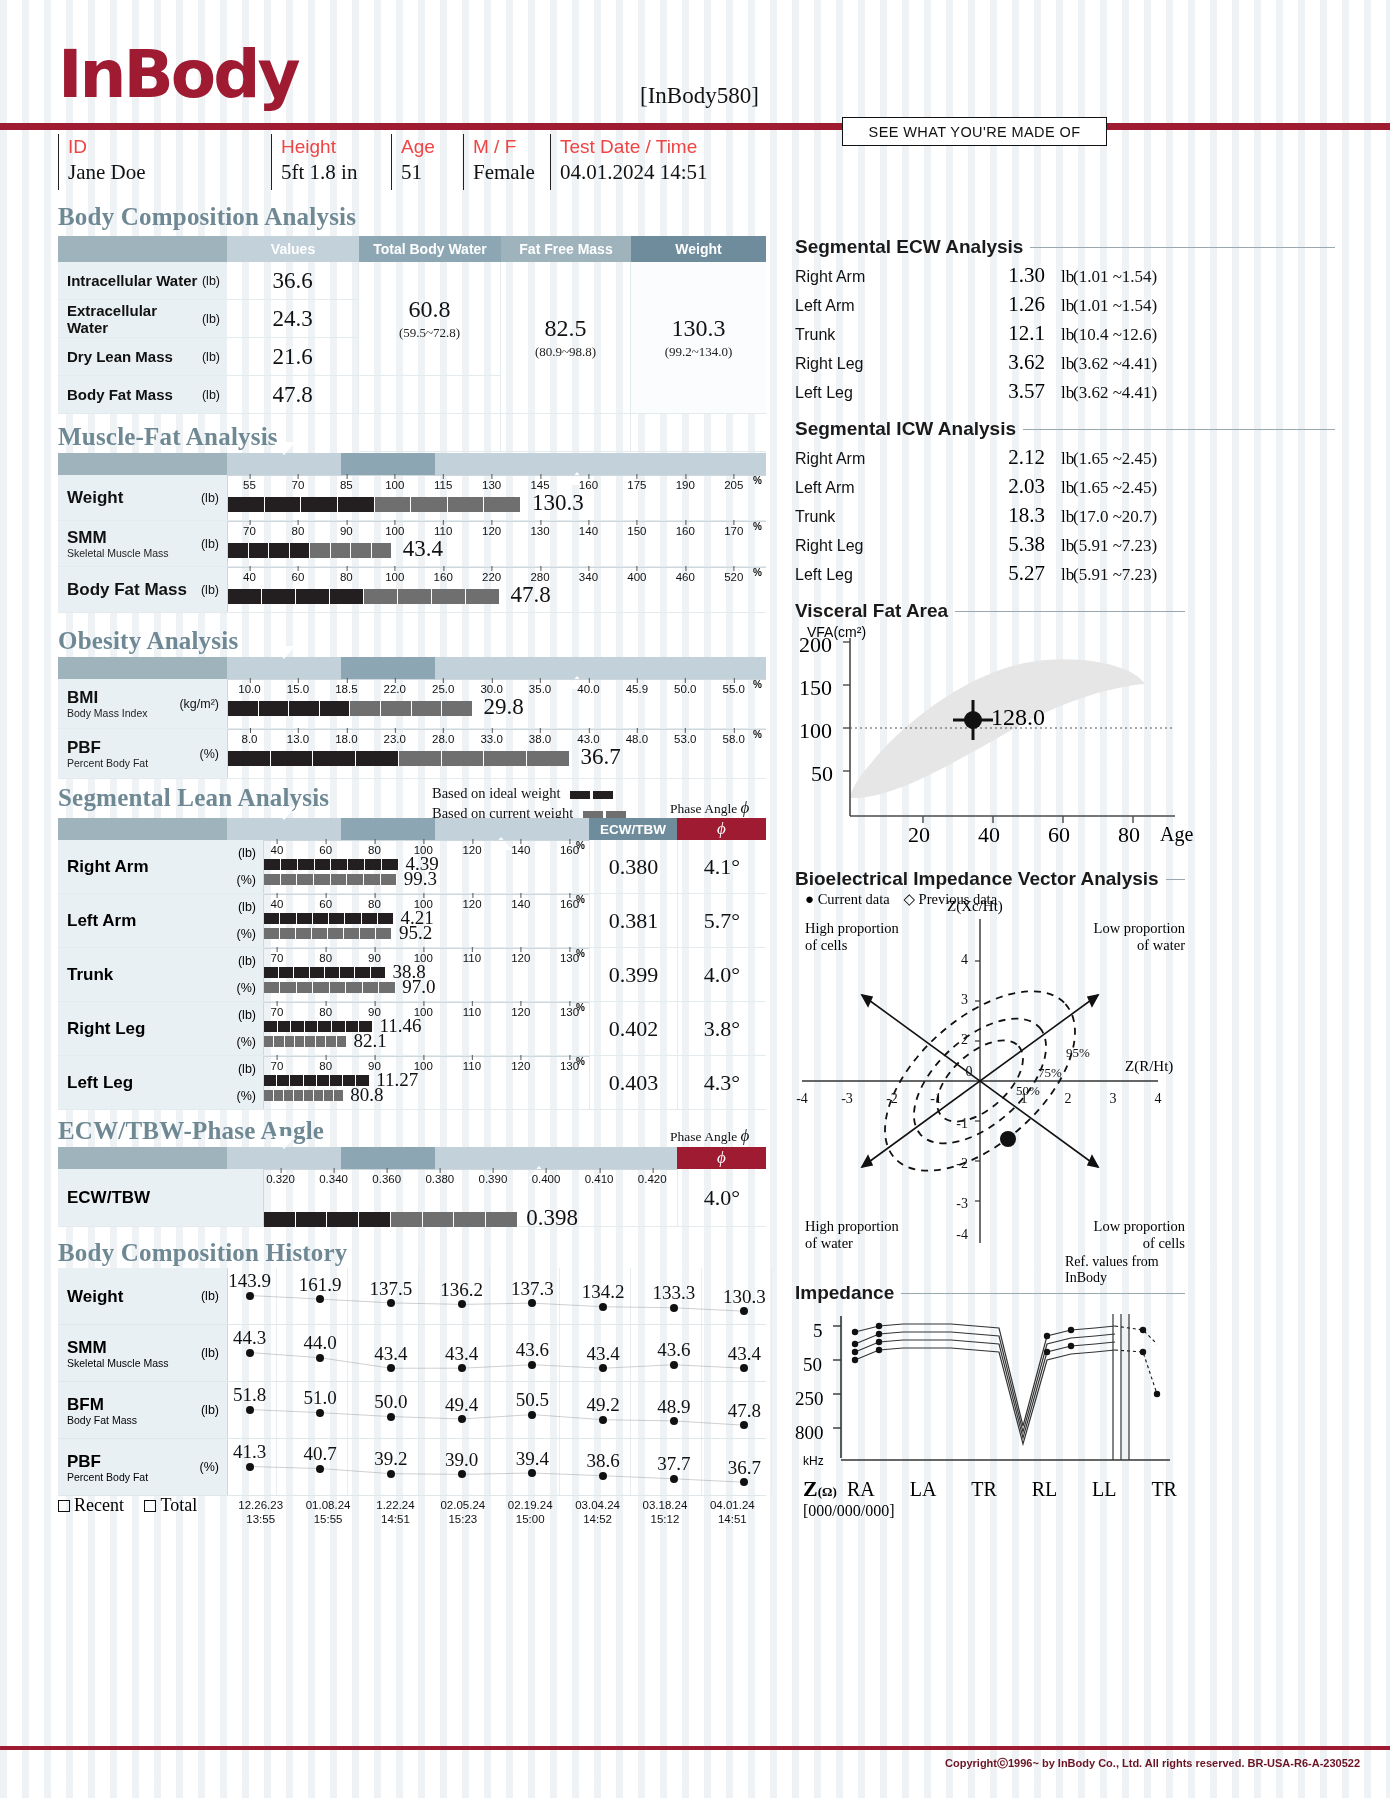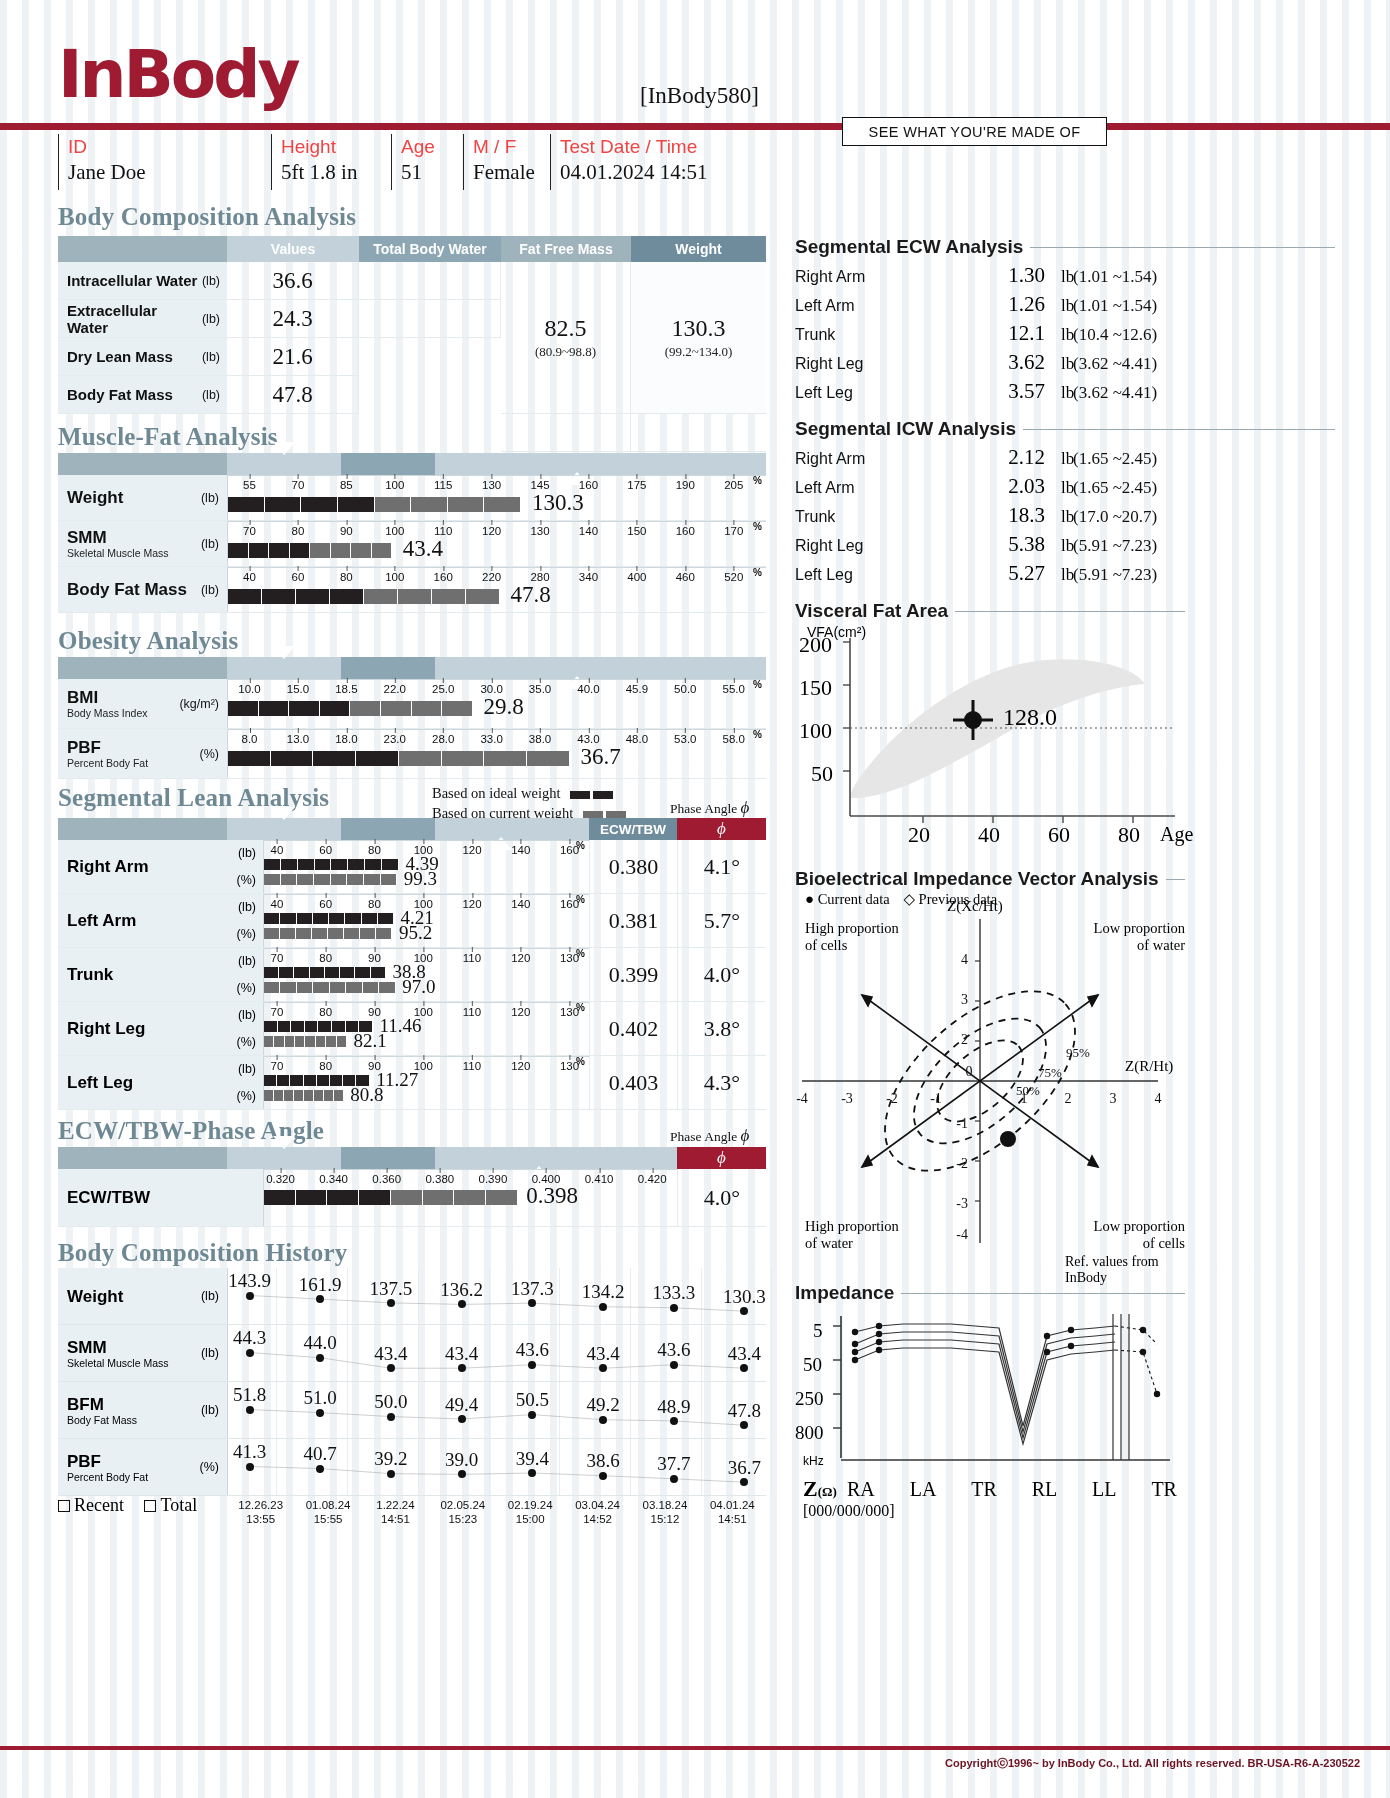--- a/index.html
+++ b/index.html
@@ -270,20 +270,24 @@
         </div>
         <div class="bc-row">
           <div class="bc-name">
             <span>Body Fat Mass</span>
             <span class="u">(lb)</span>
           </div>
           <div class="bc-val">47.8</div>
         </div>
       </div>
       <div style="width:142px;">
+        <div class="bc-col tbw">
+          <div class="big">60.8</div>
+          <div class="rng">(59.5~72.8)</div>
+        </div>
         <div class="bc-blank"></div>
         <div class="bc-blank"></div>
       </div>
       <div style="width:130px;">
         <div class="bc-col ffm">
           <div class="big">82.5</div>
           <div class="rng">(80.9~98.8)</div>
         </div>
         <div style="height:38px;border-bottom:1px solid #e4ebee;border-right:1px solid #e4ebee;"></div>
       </div>
@@ -844,21 +848,21 @@
             <div class="topline"></div>
             <span class="gt" style="left:4%">0.320</span>
             <span class="gt" style="left:16.857142857142858%">0.340</span>
             <span class="gt" style="left:29.714285714285715%">0.360</span>
             <span class="gt" style="left:42.57142857142857%">0.380</span>
             <span class="gt" style="left:55.42857142857143%">0.390</span>
             <span class="gt" style="left:68.28571428571429%">0.400</span>
             <span class="gt" style="left:81.14285714285714%">0.410</span>
             <span class="gt" style="left:94%">0.420</span>
           </div>
-          <div class="bar-wrap" style="margin-top:2px">
+          <div class="bar-wrap" style="margin-top:24px">
             <div class="bar" style="width:61.5%;height:15px">
               <span class="seg sd" style="width:12.5%;height:15px"></span>
               <span class="seg sd" style="width:12.5%;height:15px"></span>
               <span class="seg sd" style="width:12.5%;height:15px"></span>
               <span class="seg sd" style="width:12.5%;height:15px"></span>
               <span class="seg sg" style="width:12.5%;height:15px"></span>
               <span class="seg sg" style="width:12.5%;height:15px"></span>
               <span class="seg sg" style="width:12.5%;height:15px"></span>
               <span class="seg sg" style="width:12.5%;height:15px"></span>
             </div>
@@ -1174,21 +1178,21 @@
     </svg>
     <div class="serif" style="position:absolute;left:4px;top:32px;font-size:22px;">200</div>
     <div class="serif" style="position:absolute;left:4px;top:75px;font-size:22px;">150</div>
     <div class="serif" style="position:absolute;left:4px;top:118px;font-size:22px;">100</div>
     <div class="serif" style="position:absolute;left:16px;top:161px;font-size:22px;">50</div>
     <div class="serif" style="position:absolute;left:113px;top:222px;font-size:22px;">20</div>
     <div class="serif" style="position:absolute;left:183px;top:222px;font-size:22px;">40</div>
     <div class="serif" style="position:absolute;left:253px;top:222px;font-size:22px;">60</div>
     <div class="serif" style="position:absolute;left:323px;top:222px;font-size:22px;">80</div>
     <div class="serif" style="position:absolute;left:365px;top:223px;font-size:20px;">Age</div>
-    <div class="serif" style="position:absolute;left:196px;top:104px;font-size:24px;margin-left:12px;">128.0</div>
+    <div class="serif" style="position:absolute;left:196px;top:104px;font-size:24px;">128.0</div>
   </div>
 
   <div class="biva-box">
     <div class="rp-title" style="width:390px;">
       <span class="sect-title-b">Bioelectrical Impedance Vector Analysis</span>
       <span class="rule-line"></span>
     </div>
     <div style="position:absolute;left:10px;top:22px;font-family:'Liberation Serif',serif;font-size:14.5px;">
       <span style="font-size:15px;">●</span>
       <span>Current data</span>

